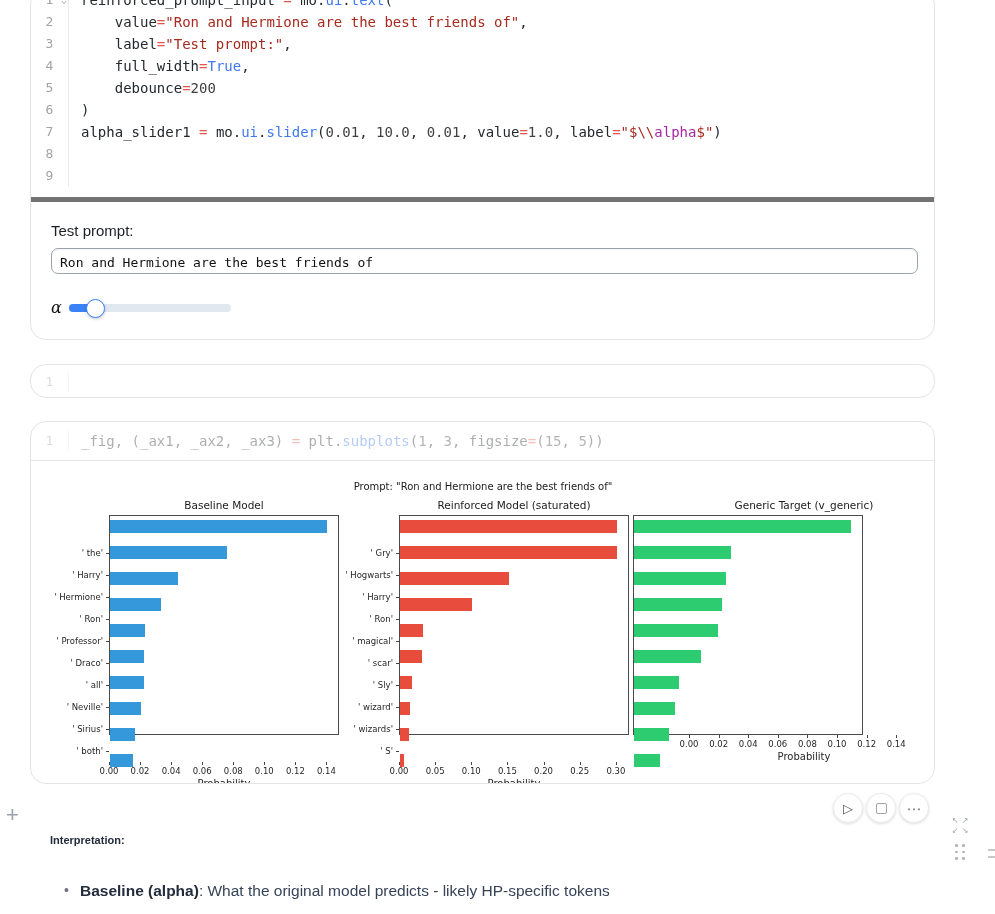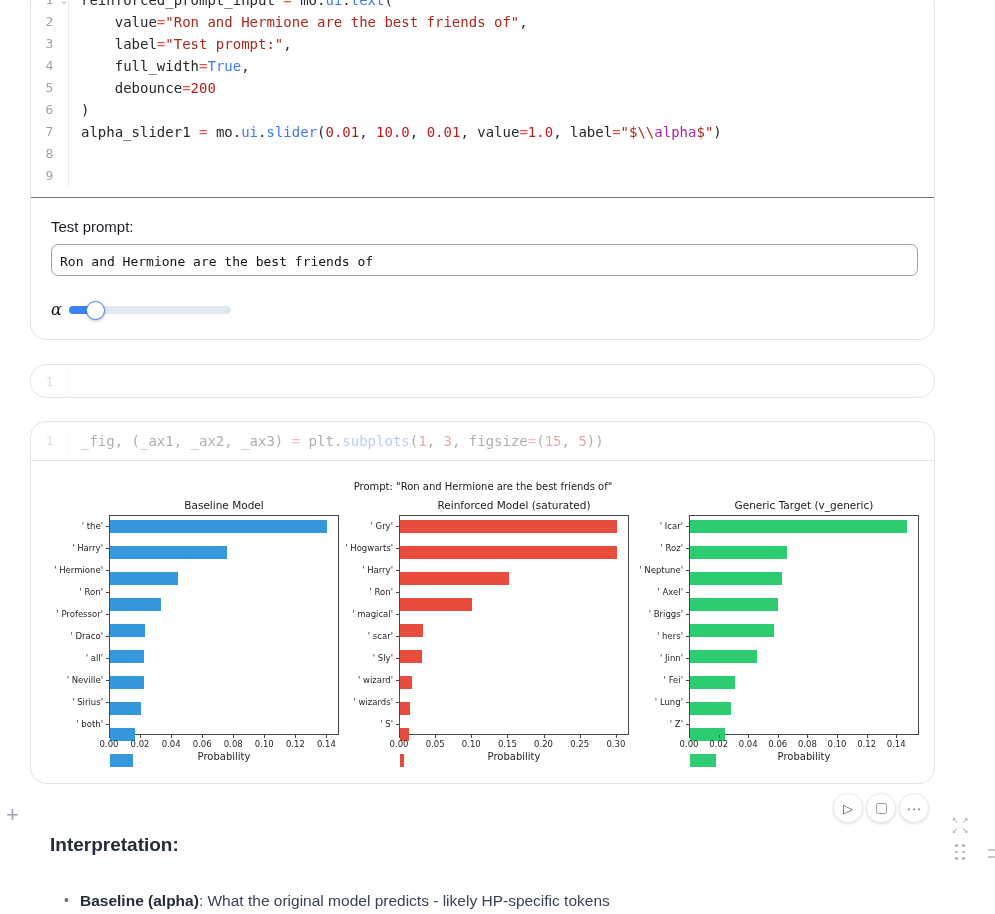--- a/index.html
+++ b/index.html
@@ -18,32 +18,32 @@
   .gutter {
     position:relative; width:38px; flex:0 0 38px; text-align:center;
     color:#a3a3a3; font-size:13px; border-right:1px solid #ececee;
     user-select:none;
   }
   .gutter .fold { position:absolute; right:1px; top:0; font-size:10px; color:#a3a3a3; }
   .code-text { padding-left:12px; color:#24292e; }
   .tk-pl { color:#24292e; }
   .tk-op { color:#e5534b; }
   .tk-st { color:#a82a1f; }
-  .tk-nm { color:#b91c1c; }
+  .tk-nm { color:#404040; }
   .tk-fn { color:#4078f2; }
   .tk-kw { color:#a626a4; }
   .faded { opacity:.38; }
 
   #cell1 { top:-12px; }
   #cell1 .code-area { padding-bottom:10px; }
-  #cell1 .cell-output { border-top:1px solid #737373; height:142px; padding:20px 20px 0 20px; }
+  #cell1 .cell-output { border-top:5px solid #737373; height:142px; padding:20px 20px 0 20px; }
 
   .widget-label { font-size:15px; color:#1c1f26; }
   .prompt-input {
-    margin-top:9px; width:867px; height:32px; display:block;
+    margin-top:9px; width:867px; height:26px; display:block;
     border:1px solid #9ca3af; border-radius:7px; background:#fff;
     font-family:"DejaVu Sans Mono", monospace; font-size:13px; color:#111;
     padding:2px 8px 0 8px; box-shadow:inset 0 1px 2px rgba(0,0,0,.05); outline:none;
   }
   .slider-row { margin-top:24px; display:flex; align-items:center; }
   .slider-alpha { font-family:"DejaVu Serif", serif; font-style:italic; font-size:16px; color:#111; width:18px; }
   .slider-track { position:relative; width:162px; height:8px; background:#e2e8f0; border-radius:4px; }
   .slider-fill { position:absolute; left:0; top:0; height:8px; width:27px; background:#3b82f6; border-radius:4px; }
   .slider-thumb {
     position:absolute; left:17px; top:-5px; width:19px; height:19px; border-radius:50%;
@@ -57,21 +57,21 @@
   #cell3 .code-area { padding:8px 0; }
   #cell3 .cell-output { border-top:1px solid #e4e4e7; height:323px; overflow:hidden; }
 
   
   .figure { padding:20px 0 0 22px; font-family:"DejaVu Sans", sans-serif; color:#262626; }
   .suptitle { width:860px; text-align:center; font-size:10px; height:14px; margin-bottom:4px; color:#1a1a1a; }
   .charts-row { display:flex; }
   .subplot { width:290px; flex:0 0 290px; }
   .sp-title { margin-left:56px; width:230px; text-align:center; font-size:10.5px; height:13px; margin-bottom:3px; color:#1a1a1a; }
   .sp-body { display:flex; }
-  .sp-ylabels { width:56px; flex:0 0 56px; }
+  .sp-ylabels { width:56px; flex:0 0 56px;margin-top:27px; }
   .sp-ylabel { position:relative; height:22px; line-height:22px; text-align:right; font-size:8.5px; padding-right:6px; white-space:pre; }
   .sp-ylabel::after { content:""; position:absolute; right:0; top:11px; width:3px; height:1px; background:#444; }
   .sp-plot { width:230px; height:220px; border:1px solid #4a4a4a; }
   .bar-row { height:22px; }
   .bar { height:13px; margin-top:4px; }
   .sp-xticks { position:relative; margin-left:56px; width:230px; height:16px; }
   .sp-xticks .tickmark { position:absolute; top:0; width:1px; height:3px; background:#444; }
   .sp-xticks .ticklabel { position:absolute; top:4px; transform:translateX(-50%); font-size:8.5px; }
   .sp-xlabel { margin-left:56px; width:230px; text-align:center; font-size:10px; height:12px; }
 
@@ -91,21 +91,21 @@
 
   .hover-icons { position:absolute; left:950px; top:816px; }
   .expand-icon { display:grid; grid-template-columns:10px 10px; grid-row-gap:0px; font-size:8px; color:#9ca3af; line-height:10px; text-align:center; cursor:pointer; }
   .drag-handle { margin:8px 0 0 5px; display:grid; grid-template-columns:3px 3px; grid-column-gap:4px; grid-row-gap:4px; width:10px; cursor:grab; }
   .drag-handle i { width:2.5px; height:2.5px; border-radius:50%; background:#b3b3b3; }
   .edge-sliver { position:absolute; left:988px; top:849px; width:10px; }
   .edge-sliver i { display:block; width:8px; height:2px; background:#c7c7c7; margin-bottom:5px; }
 
   
   .md-block { position:absolute; left:50px; top:834px; width:740px; color:#2b3445; }
-  .md-heading { font-size:19px; font-weight:bold; color:#222c3c; }
+  .md-heading { font-size:11px; font-weight:bold; color:#222c3c; }
   .md-bullet { margin-top:36px; display:flex; font-size:15.5px; color:#374357; }
   .md-bullet .dot { width:16px; flex:0 0 16px; margin-left:14px; color:#6b7280; font-size:14px; }
   .md-bullet b { color:#222c3c; }
 </style>
 </head>
 <body>
 
 <div id="page">
 
   <div class="cell" id="cell1">
@@ -277,32 +277,20 @@
                 <div class="tickmark" style="left: 78.57%;"></div>
                 <span class="ticklabel" style="left: 78.57%;">0.25</span>
                 <div class="tickmark" style="left: 94.28%;"></div>
                 <span class="ticklabel" style="left: 94.28%;">0.30</span>
               </div>
               <div class="sp-xlabel">Probability</div>
             </div>
             <div class="subplot">
               <div class="sp-title">Generic Target (v_generic)</div>
               <div class="sp-body">
-                <div class="sp-ylabels">
-                  <div class="sp-ylabel">' Icar'</div>
-                  <div class="sp-ylabel">' Roz'</div>
-                  <div class="sp-ylabel">' Neptune'</div>
-                  <div class="sp-ylabel">' Axel'</div>
-                  <div class="sp-ylabel">' Briggs'</div>
-                  <div class="sp-ylabel">' hers'</div>
-                  <div class="sp-ylabel">' Jinn'</div>
-                  <div class="sp-ylabel">' Fei'</div>
-                  <div class="sp-ylabel">' Lung'</div>
-                  <div class="sp-ylabel">' Z'</div>
-                </div>
                 <div class="sp-plot">
                   <div class="bar-row">
                     <div class="bar" style="width: 95.24%; background: rgb(46, 204, 113);"></div>
                   </div>
                   <div class="bar-row">
                     <div class="bar" style="width: 42.47%; background: rgb(46, 204, 113);"></div>
                   </div>
                   <div class="bar-row">
                     <div class="bar" style="width: 40.54%; background: rgb(46, 204, 113);"></div>
                   </div>

